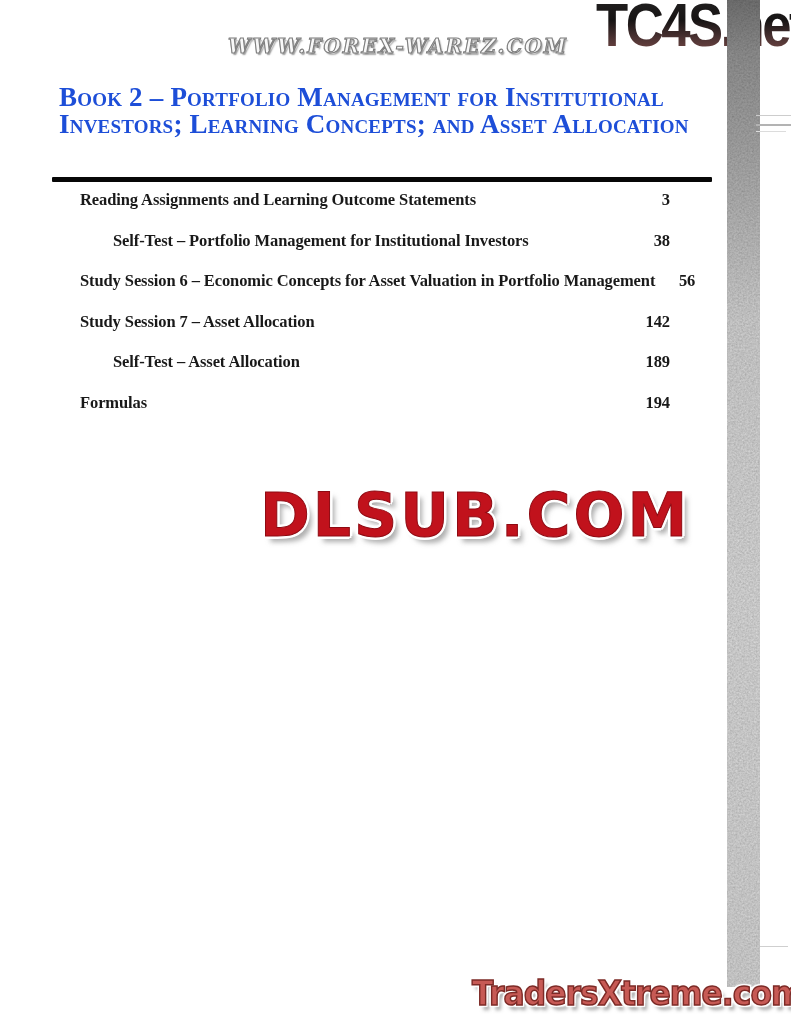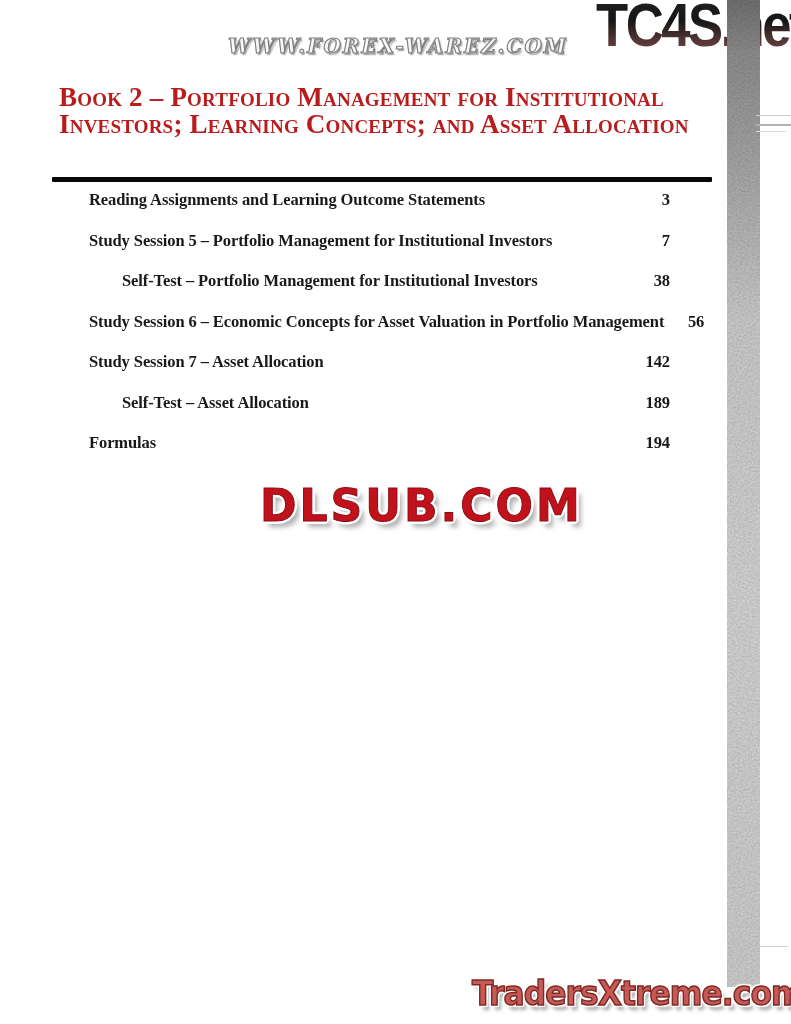--- a/index.html
+++ b/index.html
@@ -33,48 +33,48 @@
     background:linear-gradient(180deg,#262424 0%,#161414 42%,#4e3434 72%,#7a4a46 100%);
     -webkit-background-clip:text;background-clip:text;color:transparent;
     white-space:nowrap;
   }
 
   
   .title{
     position:absolute;left:59px;top:84px;width:680px;
     font-variant:small-caps;
     font-weight:bold;font-size:27px;line-height:27px;
-    color:#b91c1c;letter-spacing:0.2px;
+    color:#1d4ed8;letter-spacing:0.2px;
   }
 
   
   .rule{
     position:absolute;left:52px;top:177px;width:660px;height:5px;
     background:#070707;border-radius:1px;
   }
 
   
   .toc{
     position:absolute;left:80px;top:180px;width:590px;
     list-style:none;margin:0;padding:0;
   }
   .toc li{
     display:flex;justify-content:space-between;align-items:baseline;
     line-height:40.5px;height:40.5px;
     font-size:16.5px;font-weight:600;color:#191919;
-    letter-spacing:-0.1px;white-space:nowrap;margin-left:9px;
+    letter-spacing:-0.1px;white-space:nowrap;
   }
   .toc li.indent .toc-label{padding-left:33px;}
   .toc .toc-page{text-align:right;min-width:40px;}
 
   
   .wm-dlsub{
     position:absolute;left:260px;top:482px;
     font-family:"DejaVu Sans", sans-serif;
-    font-weight:bold;font-size:44px;line-height:1.1;letter-spacing:3px;
+    font-weight:bold;font-size:60px;line-height:1.1;letter-spacing:3px;
     color:#c1121c;
     -webkit-text-stroke:1px #8e0a12;
     text-shadow:
       -2px -2px 0 #ffffff, 2px -2px 0 #ffffff,
       -2px  2px 0 #ffffff, 2px  2px 0 #ffffff,
       -3px 0 0 #ffffff, 3px 0 0 #ffffff,
       0 -3px 0 #ffffff, 0 3px 0 #ffffff,
       5px 6px 5px rgba(110,110,110,0.55);
     white-space:nowrap;
   }
@@ -132,24 +132,20 @@
     <div>Investors; Learning Concepts; and Asset Allocation</div>
   </div>
 
   <div class="rule"></div>
 
   <ul class="toc">
     <li>
       <span class="toc-label">Reading Assignments and Learning Outcome Statements</span>
       <span class="toc-page">3</span>
     </li>
-    <li>
-      <span class="toc-label">Study Session 5 – Portfolio Management for Institutional Investors</span>
-      <span class="toc-page">7</span>
-    </li>
     <li class="indent">
       <span class="toc-label">Self-Test – Portfolio Management for Institutional Investors</span>
       <span class="toc-page">38</span>
     </li>
     <li>
       <span class="toc-label">Study Session 6 – Economic Concepts for Asset Valuation in Portfolio Management</span>
       <span class="toc-page">56</span>
     </li>
     <li>
       <span class="toc-label">Study Session 7 – Asset Allocation</span>

